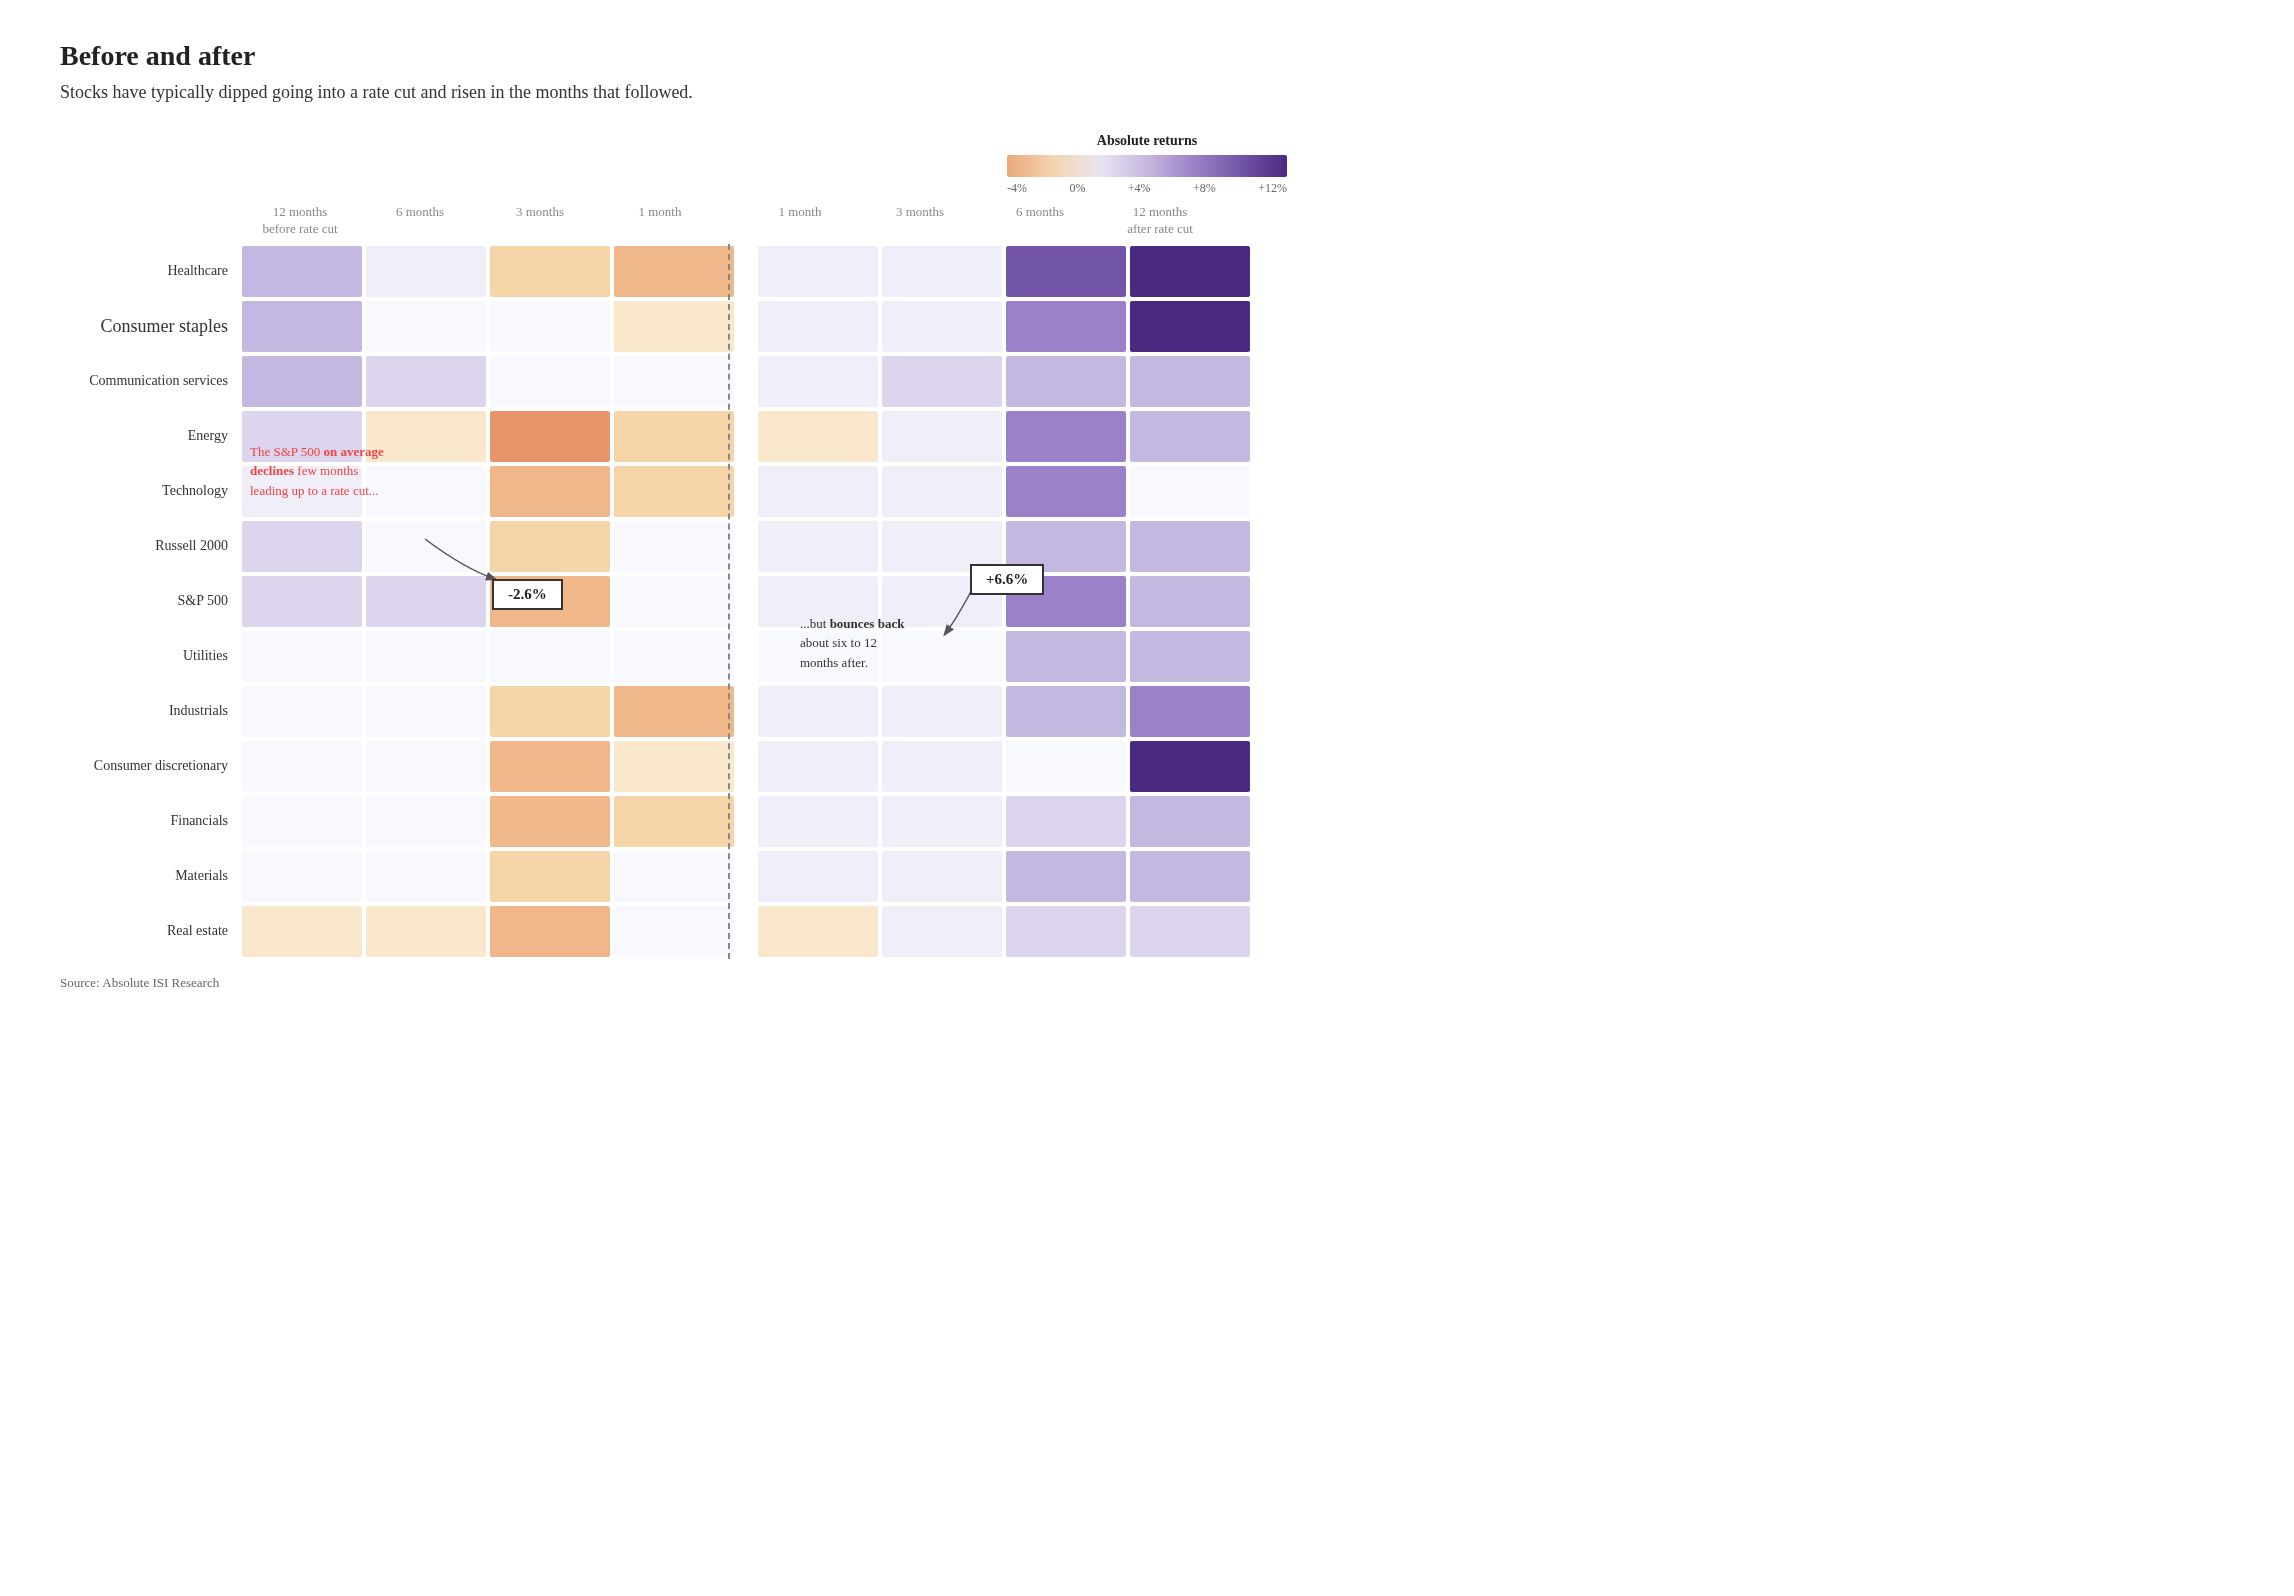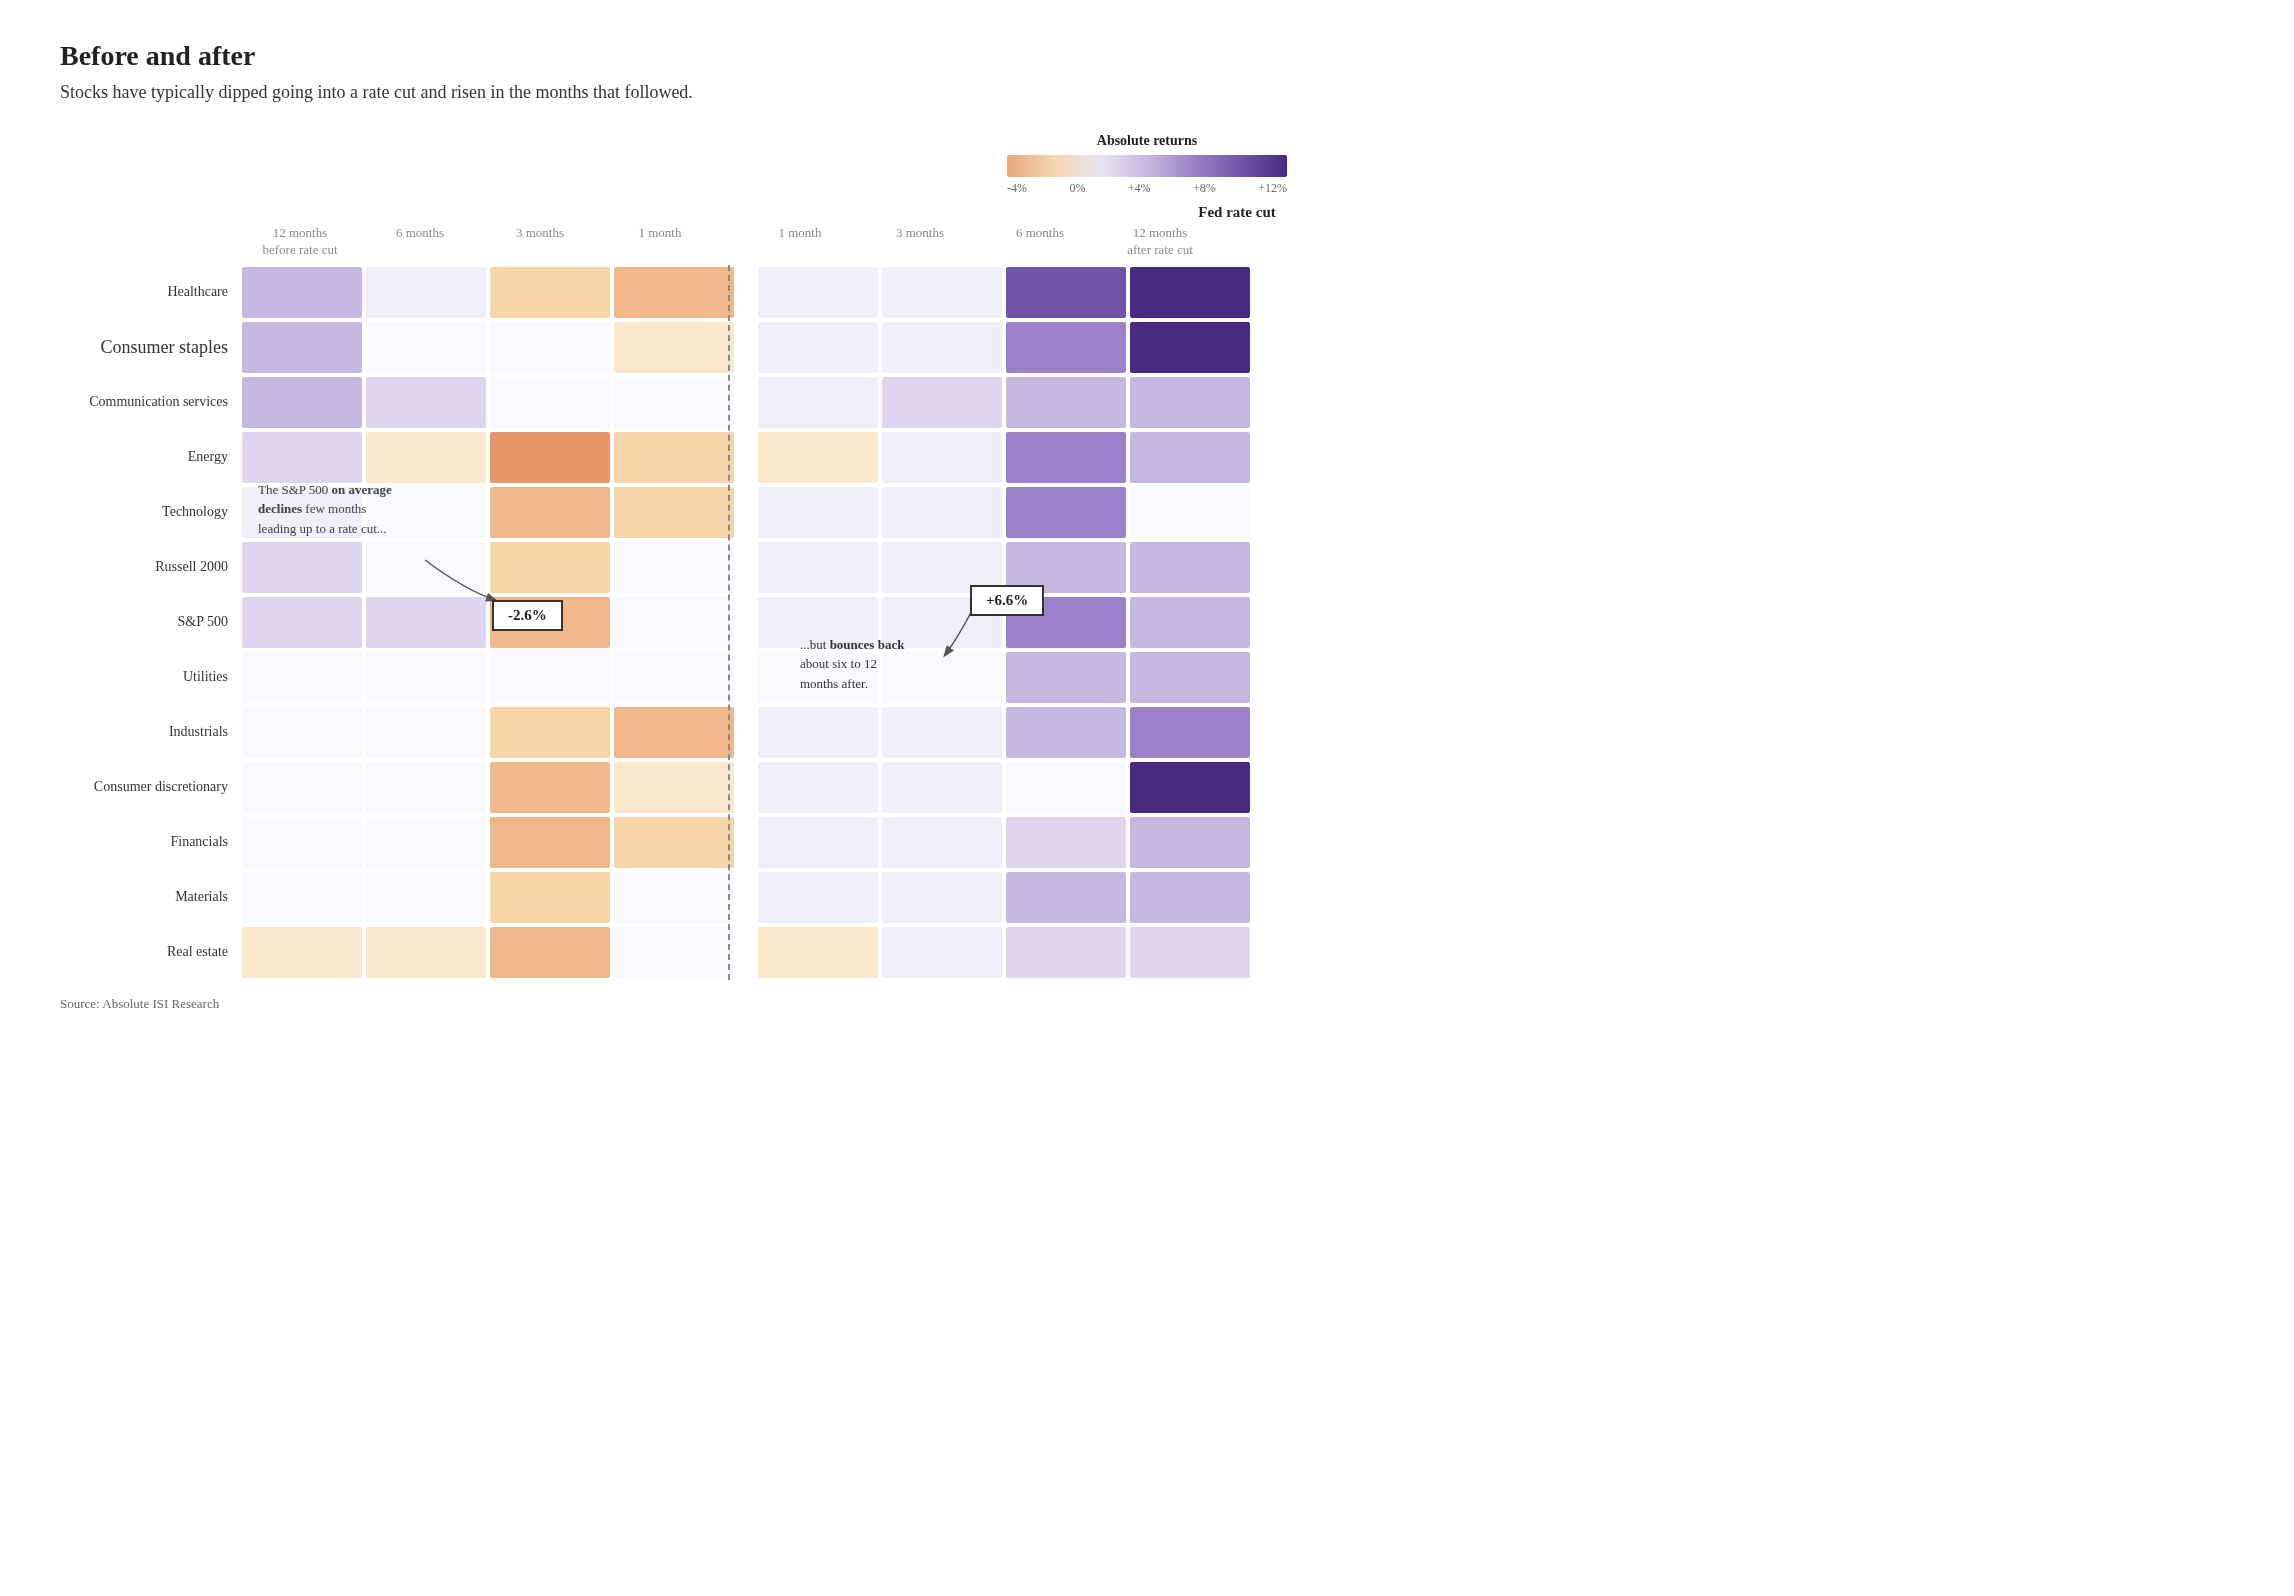--- a/index.html
+++ b/index.html
@@ -77,21 +77,20 @@
   <div class="legend-labels">
     <span>-4%</span>
     <span>0%</span>
     <span>+4%</span>
     <span>+8%</span>
     <span>+12%</span>
   </div>
 </div>
 
 <div class="chart-section">
-  <div class="fed-rate-label">Fed rate cut</div>
 
   <div style="display:flex; margin-left:180px; margin-bottom:6px;">
     <div class="col-header" style="width:120px; font-size:13px; color:#888; text-align:center; line-height:1.3;">12 months<br>before rate cut</div>
     <div class="col-header" style="width:120px; font-size:13px; color:#888; text-align:center;">6 months</div>
     <div class="col-header" style="width:120px; font-size:13px; color:#888; text-align:center;">3 months</div>
     <div class="col-header" style="width:120px; font-size:13px; color:#888; text-align:center;">1 month</div>
     <div style="width:20px;"></div>
     <div class="col-header" style="width:120px; font-size:13px; color:#888; text-align:center;">1 month</div>
     <div class="col-header" style="width:120px; font-size:13px; color:#888; text-align:center;">3 months</div>
     <div class="col-header" style="width:120px; font-size:13px; color:#888; text-align:center;">6 months</div>
@@ -270,21 +269,21 @@
         <div style="width:120px; margin:2px; background:#f8f8ff; border-radius:2px;"></div>
         <div style="width:20px;"></div>
         <div style="width:120px; margin:2px; background:#fae8cc; border-radius:2px;"></div>
         <div style="width:120px; margin:2px; background:#f0eef8; border-radius:2px;"></div>
         <div style="width:120px; margin:2px; background:#ddd5ee; border-radius:2px;"></div>
         <div style="width:120px; margin:2px; background:#ddd5ee; border-radius:2px;"></div>
       </div>
 
       <div style="position:absolute; top:0; bottom:0; left:488px; border-left:2px dashed #888; pointer-events:none;"></div>
 
-      <div style="position:absolute; top:215px; left:10px; font-size:13px; line-height:1.5; color:#404040; width:200px;margin-left:8px;">
+      <div style="position:absolute; top:198px; left:10px; font-size:13px; line-height:1.5; color:#ef4444; width:200px;">
         The S&amp;P 500 <strong>on average<br>declines</strong> few months<br>leading up to a rate cut...
       </div>
 
       <svg style="position:absolute; top:285px; left:175px; width:90px; height:60px; overflow:visible;">
         <path d="M 10,10 Q 50,40 80,50" stroke="#555" stroke-width="1.5" fill="none" marker-end="url(#arrowhead-l)"></path>
         <defs>
           <marker id="arrowhead-l" markerWidth="8" markerHeight="8" refX="6" refY="3" orient="auto">
             <path d="M0,0 L0,6 L8,3 z" fill="#555"></path>
           </marker>
         </defs>

